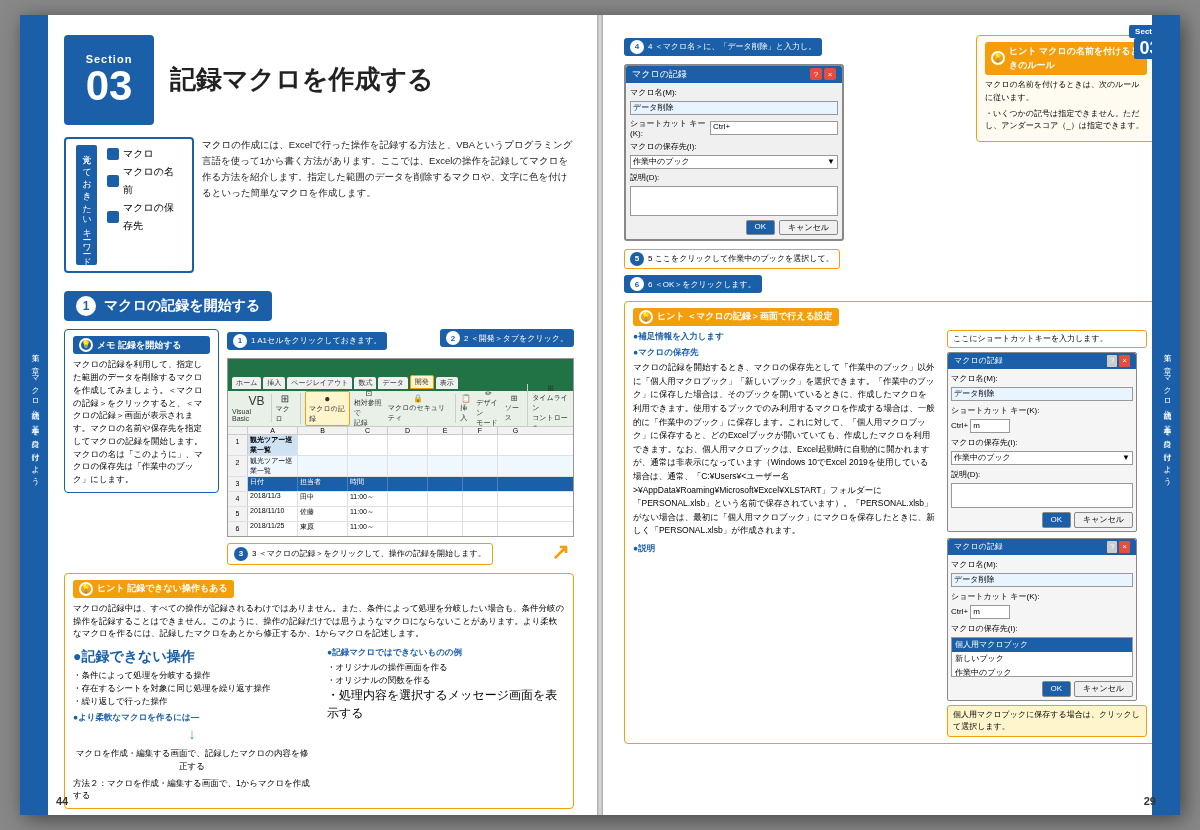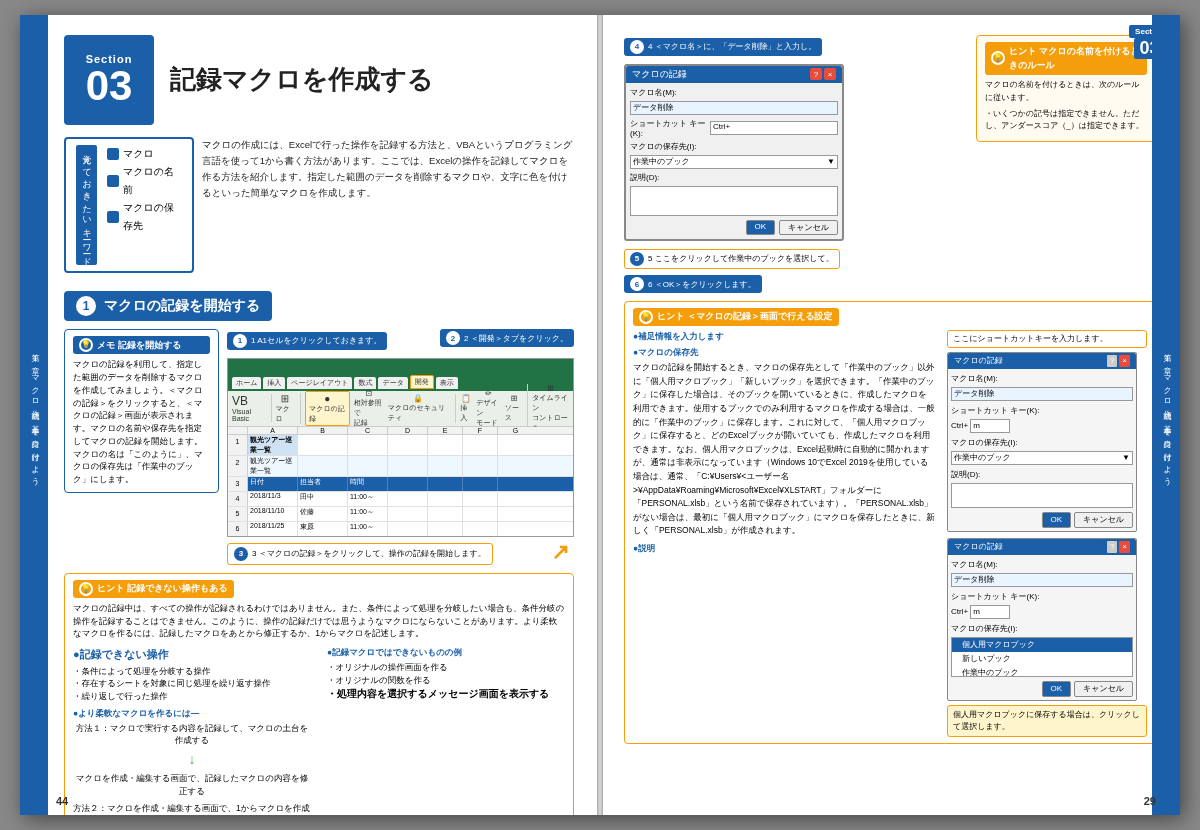--- a/index.html
+++ b/index.html
@@ -358,21 +358,21 @@
       margin: 3px 0;
     }
     .listbox {
       border: 1px solid #999;
       background: #fff;
       height: 40px;
       font-size: 8px;
       overflow: hidden;
     }
     .listbox-item {
-      padding: 1px 10px;
+      padding: 1px 3px;
       font-family: Liberation Serif, serif;
     }
     .listbox-item.selected {
       background: #1a5fa8;
       color: #fff;
     }
     
     .spine {
       position: absolute;
       left: 50%;
@@ -462,21 +462,21 @@
             <div style="background:#217346; padding:2px 4px; display:flex; align-items:flex-end; gap:2px; height:32px;">
               <span style="background:#f0f0f0; color:#333; font-size:7px; padding:1px 4px; border-radius:2px 2px 0 0;">ホーム</span>
               <span style="background:#f0f0f0; color:#333; font-size:7px; padding:1px 4px; border-radius:2px 2px 0 0;">挿入</span>
               <span style="background:#f0f0f0; color:#333; font-size:7px; padding:1px 4px; border-radius:2px 2px 0 0;">ページレイアウト</span>
               <span style="background:#f0f0f0; color:#333; font-size:7px; padding:1px 4px; border-radius:2px 2px 0 0;">数式</span>
               <span style="background:#f0f0f0; color:#333; font-size:7px; padding:1px 4px; border-radius:2px 2px 0 0;">データ</span>
               <span style="background:#fff5cc; color:#333; font-size:7px; padding:1px 4px; border-radius:2px 2px 0 0; border:1px solid #f59e0b;">開発</span>
               <span style="background:#f0f0f0; color:#333; font-size:7px; padding:1px 4px; border-radius:2px 2px 0 0;">表示</span>
             </div>
             <div style="background:#e8f0e8; padding:3px 4px; display:flex; gap:4px; align-items:center; border-bottom:1px solid #ccc; height:36px;">
-              <div style="display:flex; flex-direction:column; align-items:flex-start; font-size:7px; color:#333; border-right:1px solid #ccc; padding-right:6px;">
+              <div style="display:flex; flex-direction:column; align-items:flex-end; font-size:7px; color:#333; border-right:1px solid #ccc; padding-right:6px;">
                 <span style="font-size:12px;">VB</span>
                 <span>Visual Basic</span>
               </div>
               <div style="display:flex; flex-direction:column; align-items:center; font-size:7px; color:#333; border-right:1px solid #ccc; padding-right:6px;">
                 <span style="font-size:10px;">⊞</span>
                 <span>マクロ</span>
               </div>
               <div style="display:flex; flex-direction:column; align-items:center; font-size:7px; color:#333; background:#fff5cc; border:1px solid #f59e0b; padding:1px 3px; border-radius:2px;">
                 <span style="font-size:10px;">●</span>
                 <span>マクロの記録</span>
@@ -607,35 +607,34 @@
       
       
       <div class="hint-box">
         <div class="hint-header">
           <div class="hint-icon">💡</div>
           <span>ヒント 記録できない操作もある</span>
         </div>
         <p style="font-size:8.5px; line-height:1.5; margin-bottom:6px;">マクロの記録中は、すべての操作が記録されるわけではありません。また、条件によって処理を分岐したい場合も、条件分岐の操作を記録することはできません。このように、操作の記録だけでは思うようなマクロにならないことがあります。より柔軟なマクロを作るには、記録したマクロをあとから修正するか、1からマクロを記述します。</p>
         <div style="display:flex; gap:16px;">
           <div style="flex:1;">
-            <div style="font-weight:bold; font-size:11px; margin-bottom:2px; color:#1a5fa8;">●記録できない操作</div>
+            <div style="font-weight:bold; font-size:14px; margin-bottom:2px; color:#1a5fa8;">●記録できない操作</div>
             <div style="font-size:8.5px;">・条件によって処理を分岐する操作</div>
             <div style="font-size:8.5px;">・存在するシートを対象に同じ処理を繰り返す操作</div>
             <div style="font-size:8.5px;">・繰り返しで行った操作</div>
             <div style="font-weight:bold; font-size:8.5px; margin-top:4px; color:#1a5fa8;">●より柔軟なマクロを作るには―</div>
-            <div style="font-size:8.5px; text-align:center; margin:2px 0;">方法１：マクロで実行する内容を記録して、マクロの土台を作成する</div>
             <div style="text-align:center; color:#4CAF50; font-size:14px;">↓</div>
             <div style="font-size:8.5px; text-align:center; margin:2px 0;">マクロを作成・編集する画面で、記録したマクロの内容を修正する</div>
             <div style="font-size:8.5px; margin-top:4px;">方法２：マクロを作成・編集する画面で、1からマクロを作成する</div>
           </div>
           <div style="flex:1;">
             <div style="font-weight:bold; font-size:8.5px; margin-bottom:2px; color:#1a5fa8;">●記録マクロではできないものの例</div>
             <div style="font-size:8.5px;">・オリジナルの操作画面を作る</div>
             <div style="font-size:8.5px;">・オリジナルの関数を作る</div>
-            <div style="font-size:10px;font-weight:bold;">・処理内容を選択するメッセージ画面を表示する</div>
+            <div style="font-size:12px;">・処理内容を選択するメッセージ画面を表示する</div>
           </div>
         </div>
       </div>
     </div>
 
     <div class="page-number page-number-left">44</div>
   </div>
 
   <div class="page-right">
 

